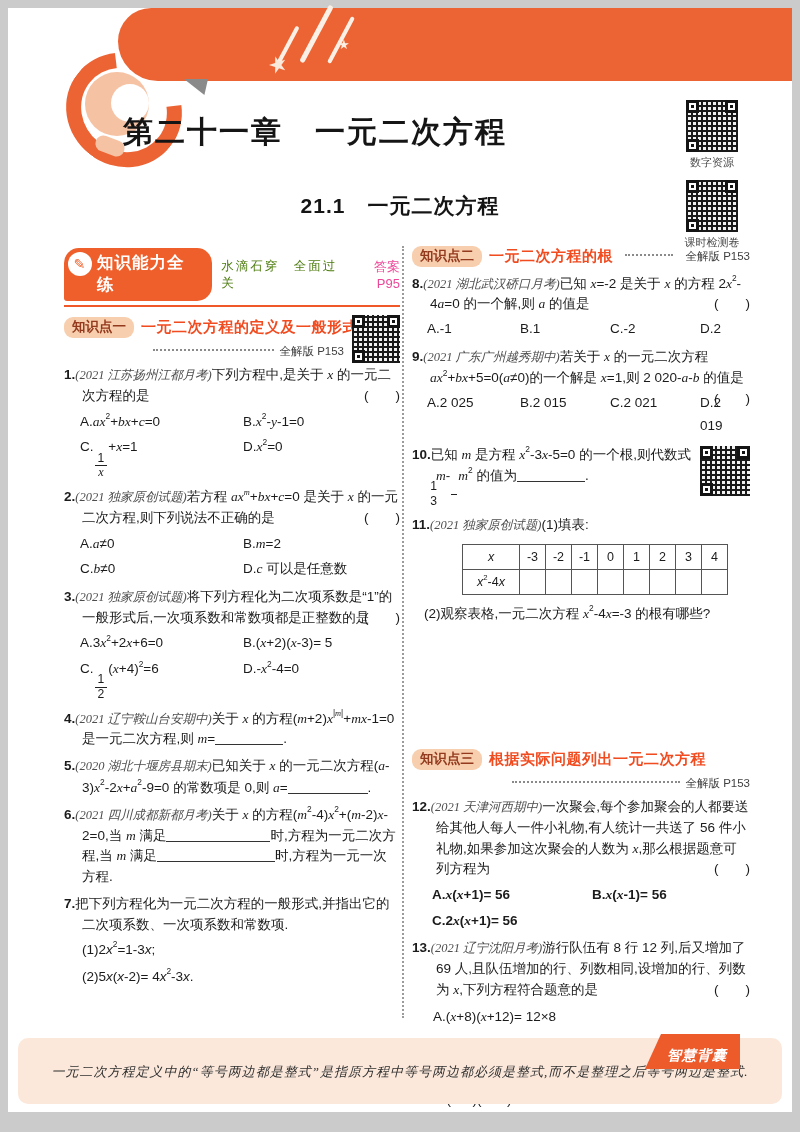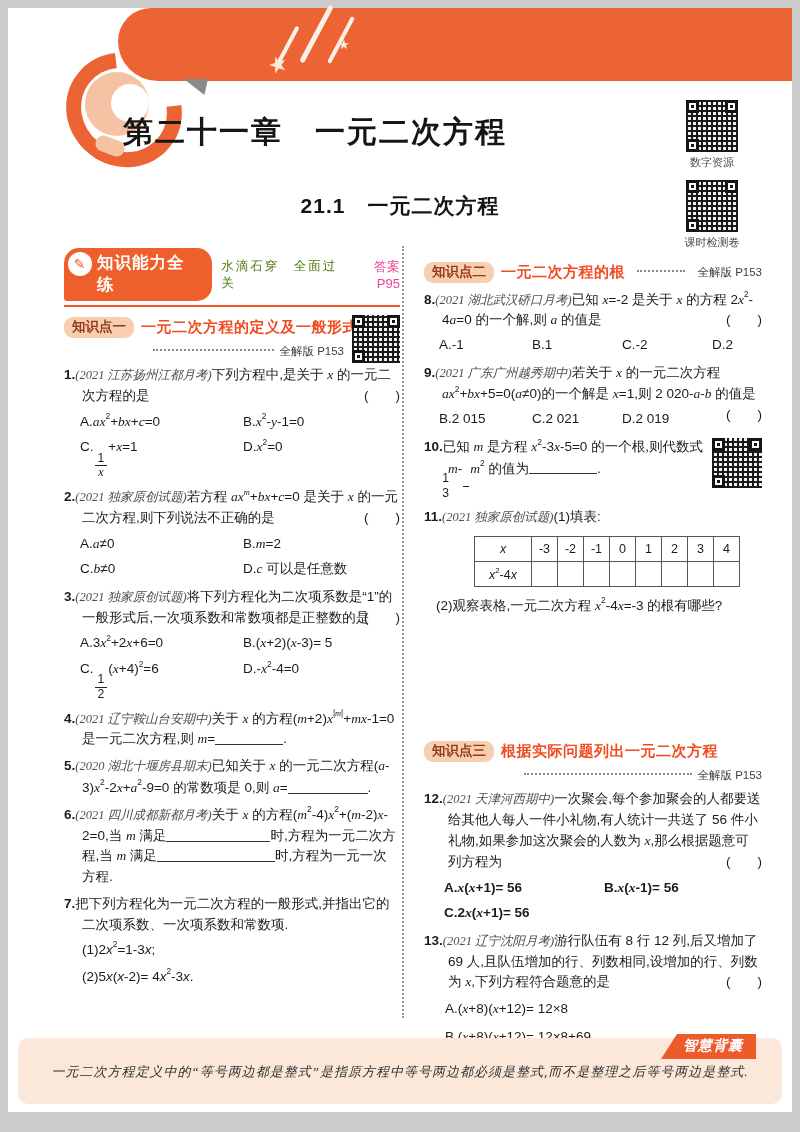--- a/index.html
+++ b/index.html
@@ -34,21 +34,21 @@
   .qr .f::after{content:"";position:absolute;inset:2px;background:#141414;}
   .f.tl{left:0;top:0;} .f.tr{right:0;top:0;} .f.bl{left:0;bottom:0;}
   .qr1{left:678px;top:92px;width:52px;height:52px;}
   .qr2{left:678px;top:172px;width:52px;height:52px;}
   .qr-label{position:absolute;width:80px;text-align:center;font-size:11px;color:#4c4c4c;}
   .ql1{left:664px;top:147px;} .ql2{left:664px;top:227px;}
 
   
   .divider{position:absolute;left:394px;top:238px;height:772px;border-left:2px dotted #9b9b9b;}
   .col-left{position:absolute;left:56px;top:240px;width:336px;}
-  .col-right{position:absolute;left:416px;top:238px;width:338px;margin-top:16px;}
+  .col-right{position:absolute;left:404px;top:238px;width:338px;}
 
   
   .train{display:flex;align-items:center;border-bottom:2px solid #f0582a;padding-bottom:4px;}
   .train-badge{position:relative;background:#ee5f2b;color:#fff;font-weight:bold;font-size:16.5px;letter-spacing:1px;
     padding:4px 13px 5px 33px;border-radius:15px 15px 15px 3px;}
   .pencil{position:absolute;left:4px;top:4px;width:24px;height:24px;background:#fff;border-radius:50%;
     color:#ee5f2b;font-size:14px;line-height:24px;text-align:center;font-style:normal;}
   .slogan{font-size:12.5px;color:#4d7c0f;letter-spacing:2px;margin-left:9px;}
   .answer-ref{margin-left:auto;font-size:13px;color:#ec4899;text-align:right;}
 
@@ -86,22 +86,22 @@
   .tbl td,.tbl th{border:1px solid #555;text-align:center;font-weight:normal;font-size:12.5px;padding:0;}
   .tbl .c0{width:56px;} .tbl .cn{width:25px;} .tbl tr{height:25px;}
 
   .q10qr{float:right;width:50px;height:50px;position:relative;margin:2px 0 4px 8px;}
   .kp1qr{position:absolute;right:0px;top:-2px;width:48px;height:48px;}
   .kp1wrap{padding-right:56px;}
   .kp3{margin-top:125px;}
 
   
   .tip{position:absolute;left:10px;top:1030px;width:764px;height:66px;background:#fbe8db;border-radius:10px;}
-  .tip-badge{position:absolute;top:-4px;right:26px;background:#ee5b2b;color:#fff;font-weight:bold;font-size:14px;
-    font-style:italic;font-family:"Liberation Serif","DejaVu Serif",serif;padding:3px 13px 4px 22px;
+  .tip-badge{position:absolute;top:-4px;right:42px;background:#ee5b2b;color:#fff;font-weight:bold;font-size:14px;
+    font-style:italic;font-family:"Liberation Serif","DejaVu Serif",serif;padding:13px 13px 4px 22px;
     clip-path:polygon(16px 0,100% 0,100% 100%,0 100%);letter-spacing:1px;}
   .tip-text{margin-top:25px;text-align:center;font-size:13px;color:#2f2f2f;letter-spacing:1px;
     font-family:"Liberation Serif","DejaVu Serif",serif;font-style:italic;}
 </style>
 </head>
 <body>
 
 <div class="stage">
   <div class="paper">
 
@@ -235,20 +235,21 @@
           <span class="opt">A.-1</span>
           <span class="opt">B.1</span>
           <span class="opt">C.-2</span>
           <span class="opt">D.2</span>
         </div>
       </div>
 
       <div class="q">
         <div class="stem"><b>9.</b><span class="src">(2021 广东广州越秀期中)</span>若关于 <i>x</i> 的一元二次方程 <i>ax</i><sup>2</sup>+<i>bx</i>+5=0(<i>a</i>≠0)的一个解是 <i>x</i>=1,则 2 020-<i>a</i>-<i>b</i> 的值是<span class="br">(　　)</span></div>
         <div class="opts4">
+          <span class="opt">A.2 025</span>
           <span class="opt">B.2 015</span>
           <span class="opt">C.2 021</span>
           <span class="opt">D.2 019</span>
         </div>
       </div>
 
       <div class="q w2">
         <div class="qr q10qr">
             <div class="f tl"></div>
             <div class="f tr"></div>

